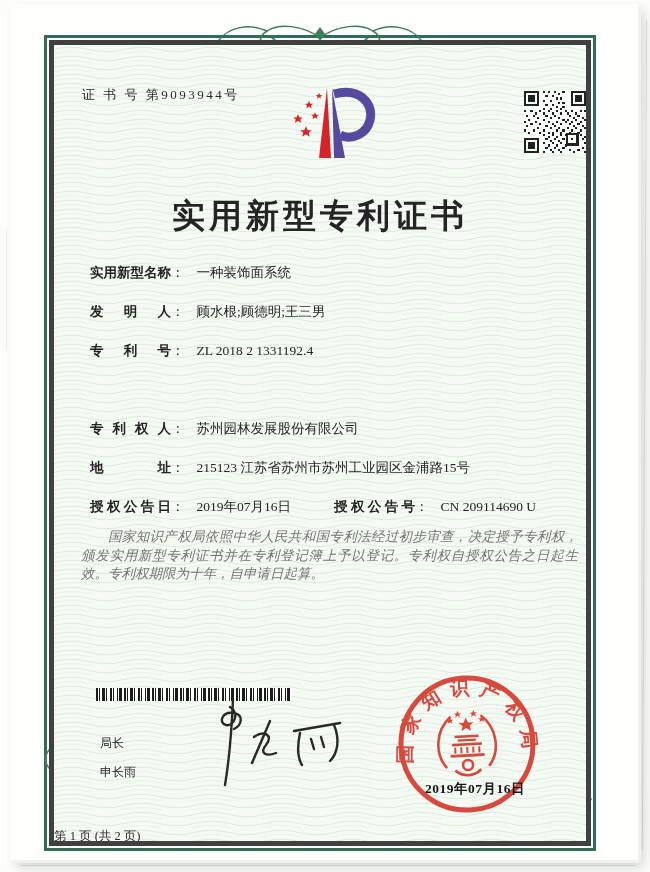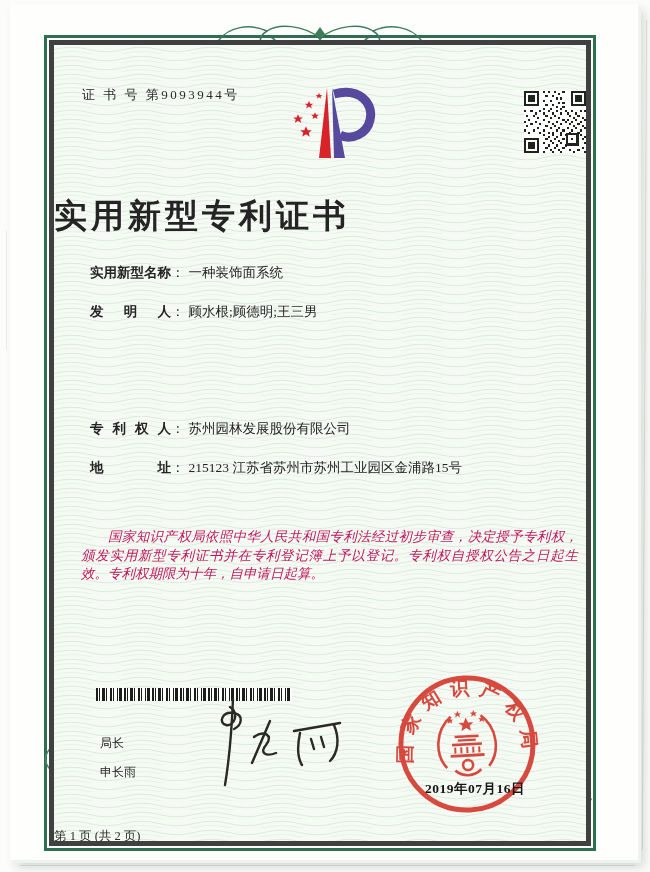--- a/index.html
+++ b/index.html
@@ -27,31 +27,31 @@
     overflow:hidden;
   }
   .guilloche{position:absolute;inset:0;width:100%;height:100%;opacity:.6;}
   .content{position:absolute;inset:0;}
 
   .cert-no{position:absolute;left:28px;top:41px;font-size:13px;letter-spacing:2.5px;color:#2a2a2a;}
   .logo{position:absolute;left:230px;top:39px;width:95px;height:78px;}
   .qr{position:absolute;left:470px;top:46px;width:62px;height:62px;}
   .title{
     position:absolute;left:0;top:149px;width:100%;
-    text-align:left;font-size:33px;font-weight:600;letter-spacing:4px;color:#242424;
+    text-align:center;font-size:33px;font-weight:600;letter-spacing:4px;color:#242424;
   }
   .frow{position:absolute;left:36px;font-size:13.5px;white-space:nowrap;color:#242424;}
   .flabel{display:inline-block;width:81px;text-align:justify;text-align-last:justify;font-weight:bold;}
   .fcolon{display:inline-block;}
-  .fvalue{margin-left:4px;}
+  .fvalue{margin-left:12px;}
   .grant-pair2{position:absolute;left:244px;top:0;}
   .body-text{position:absolute;left:27px;top:483px;width:497px;}
   .body-text p{
     margin:0;text-indent:2em;font-size:13.5px;line-height:18.6px;
-    font-style:italic;color:#be185d;text-align:justify;
+    font-style:italic;color:#737373;text-align:justify;
   }
   .barcode{
     position:absolute;left:42px;top:643px;width:196px;height:13px;
     background:repeating-linear-gradient(90deg,
       #1c1c1c 0 2px,#fdfdfd 2px 3px,
       #1c1c1c 3px 4px,#fdfdfd 4px 6px,
       #1c1c1c 6px 9px,#fdfdfd 9px 10px,
       #1c1c1c 10px 11px,#fdfdfd 11px 14px,
       #1c1c1c 14px 16px,#fdfdfd 16px 17px,
       #1c1c1c 17px 18px,#fdfdfd 18px 21px,
@@ -171,27 +171,38 @@
           </svg>
 
           <div class="title">实用新型专利证书</div>
 
           <div class="frow" style="top:219px">
             <span class="flabel">实用新型名称</span><span class="fcolon">：</span><span class="fvalue">一种装饰面系统</span>
           </div>
           <div class="frow" style="top:258px">
             <span class="flabel">发明人</span><span class="fcolon">：</span><span class="fvalue">顾水根;顾德明;王三男</span>
           </div>
+          <div class="frow" style="top:297px">
+            <span class="flabel">专利号</span><span class="fcolon">：</span><span class="fvalue">ZL 2018 2 1331192.4</span>
+          </div>
           <div class="frow" style="top:375px">
             <span class="flabel">专利权人</span><span class="fcolon">：</span><span class="fvalue">苏州园林发展股份有限公司</span>
           </div>
           <div class="frow" style="top:414px">
             <span class="flabel">地址</span><span class="fcolon">：</span><span class="fvalue">215123 江苏省苏州市苏州工业园区金浦路15号</span>
           </div>
 
+          <div class="frow" style="top:453px;right:0;">
+            <span>
+              <span class="flabel">授权公告日</span><span class="fcolon">：</span><span class="fvalue">2019年07月16日</span>
+            </span>
+            <span class="grant-pair2">
+              <span class="flabel">授权公告号</span><span class="fcolon">：</span><span class="fvalue">CN 209114690 U</span>
+            </span>
+          </div>
 
           <div class="body-text">
             <p>国家知识产权局依照中华人民共和国专利法经过初步审查，决定授予专利权，颁发实用新型专利证书并在专利登记簿上予以登记。专利权自授权公告之日起生效。专利权期限为十年，自申请日起算。</p>
           </div>
 
           <div class="barcode"></div>
 
           <div class="signer">
             <div>局长</div>
             <div>申长雨</div>

